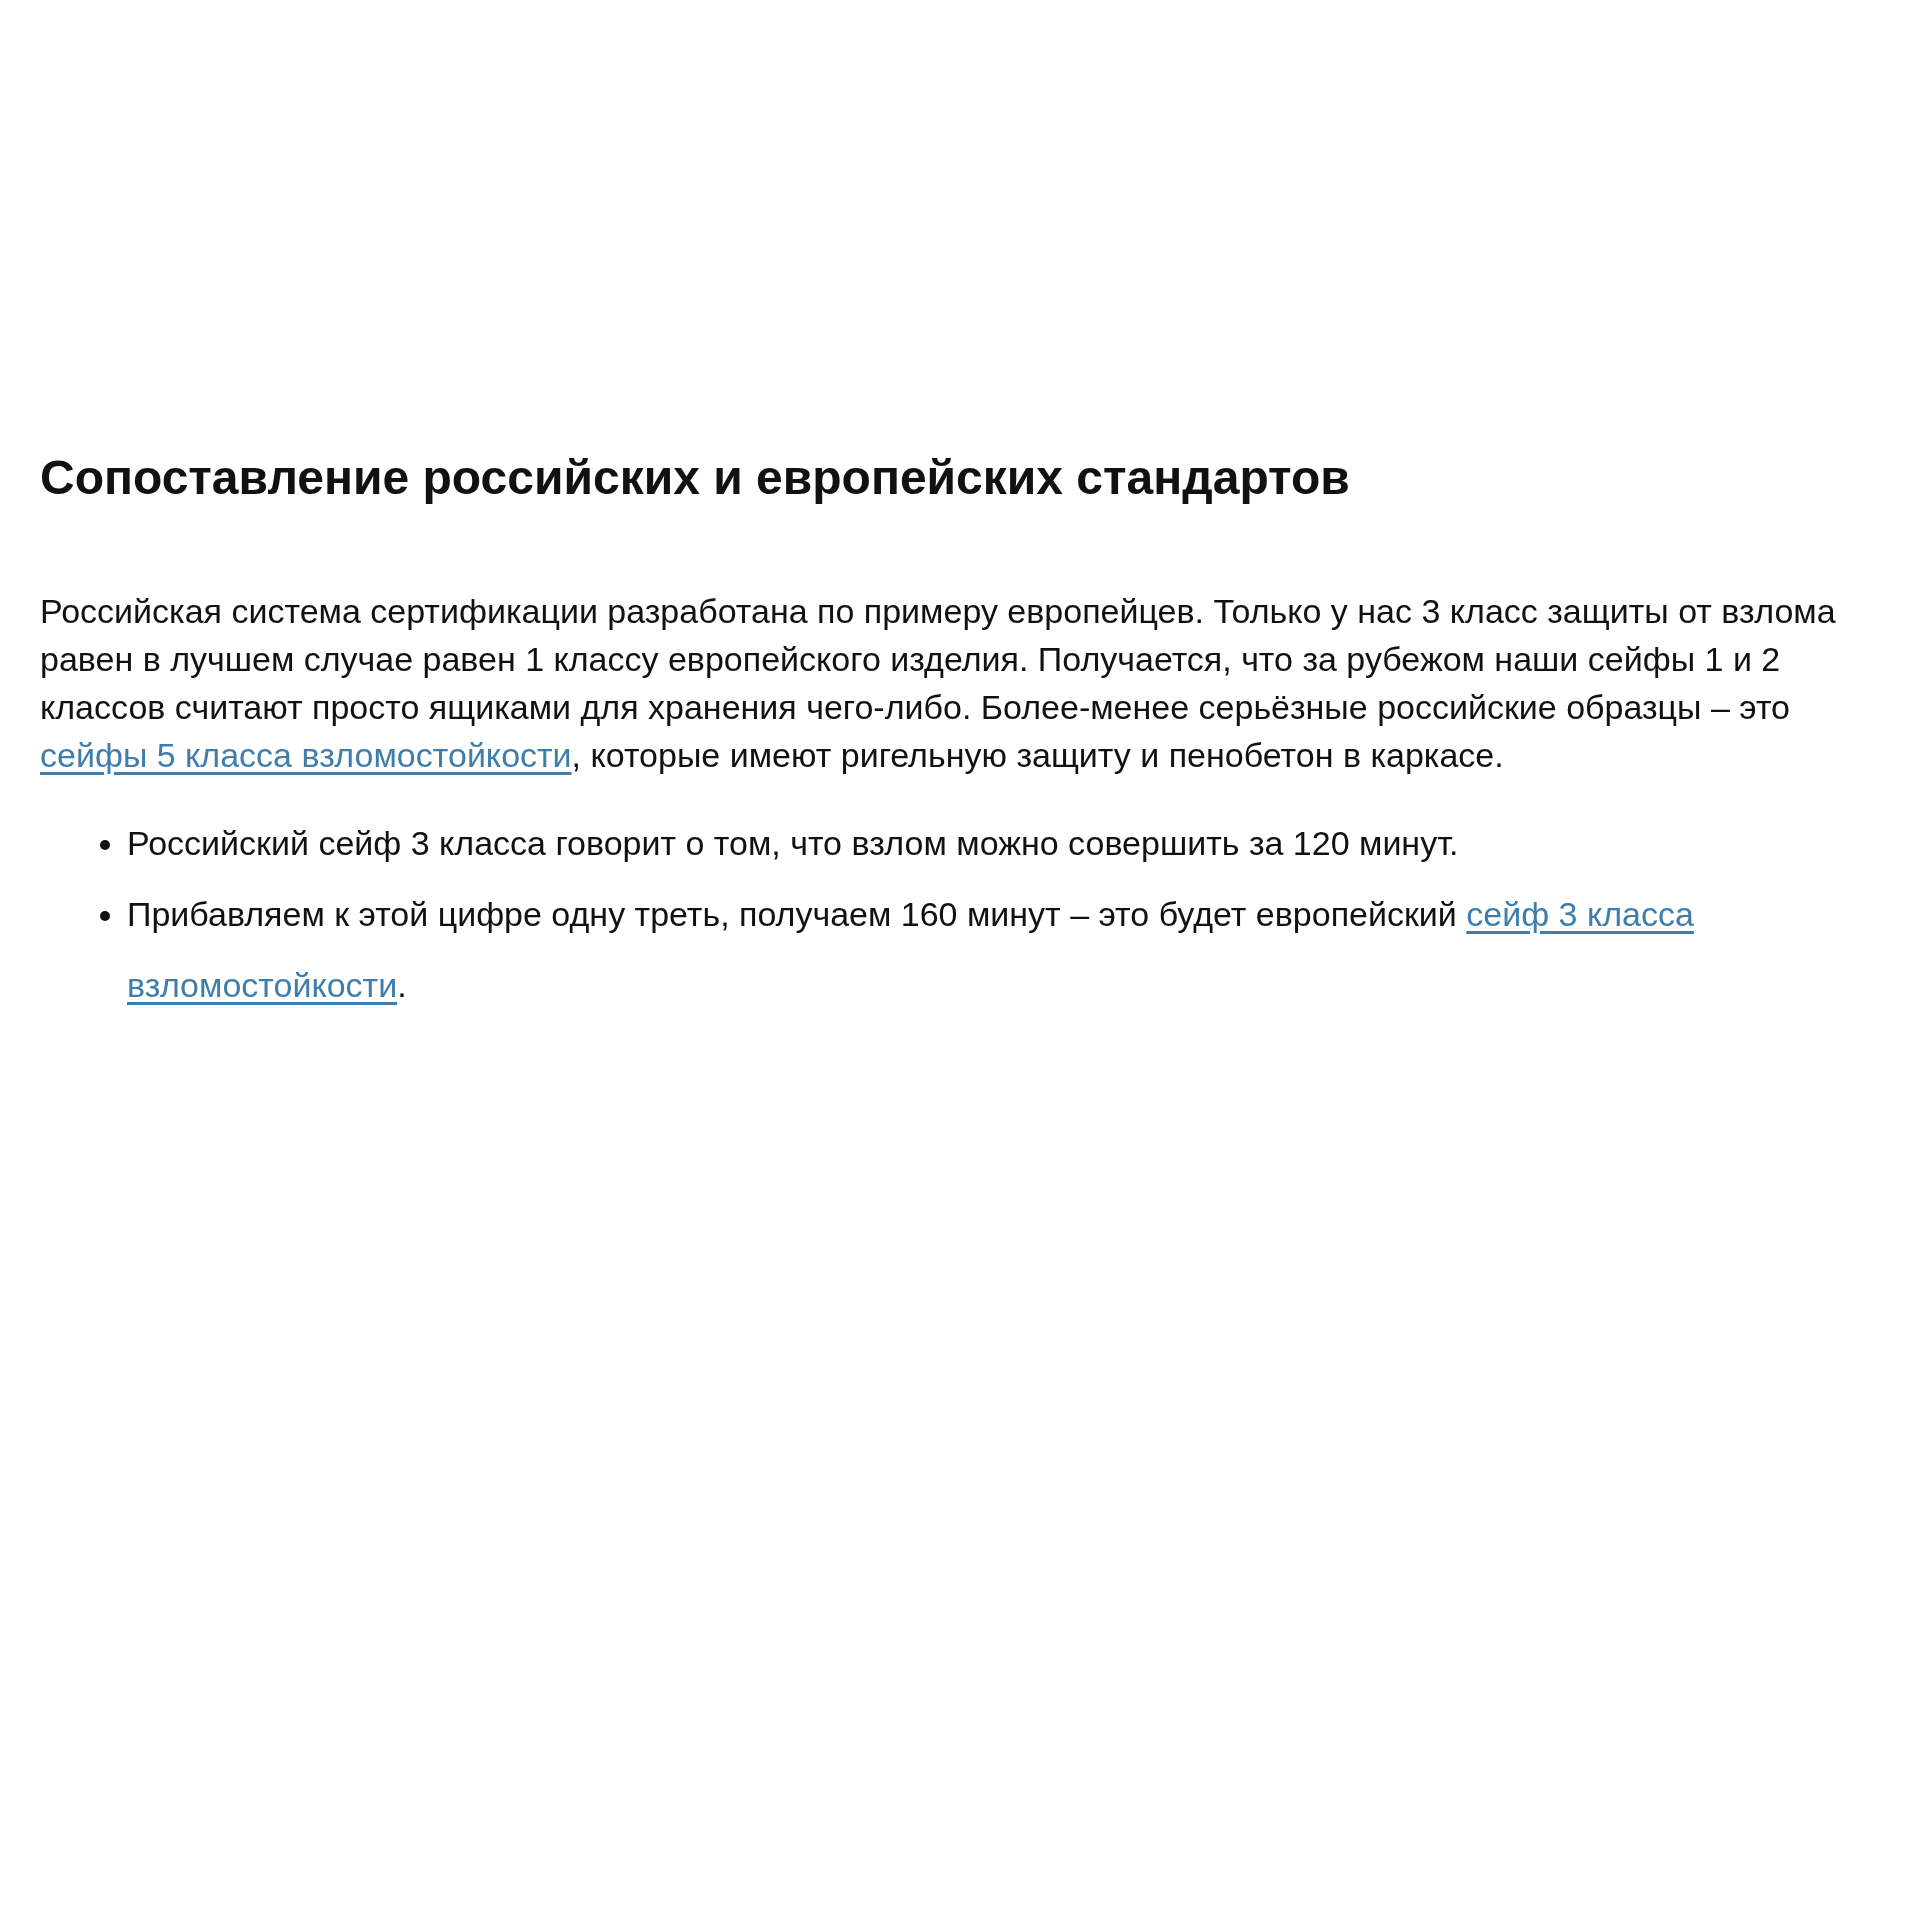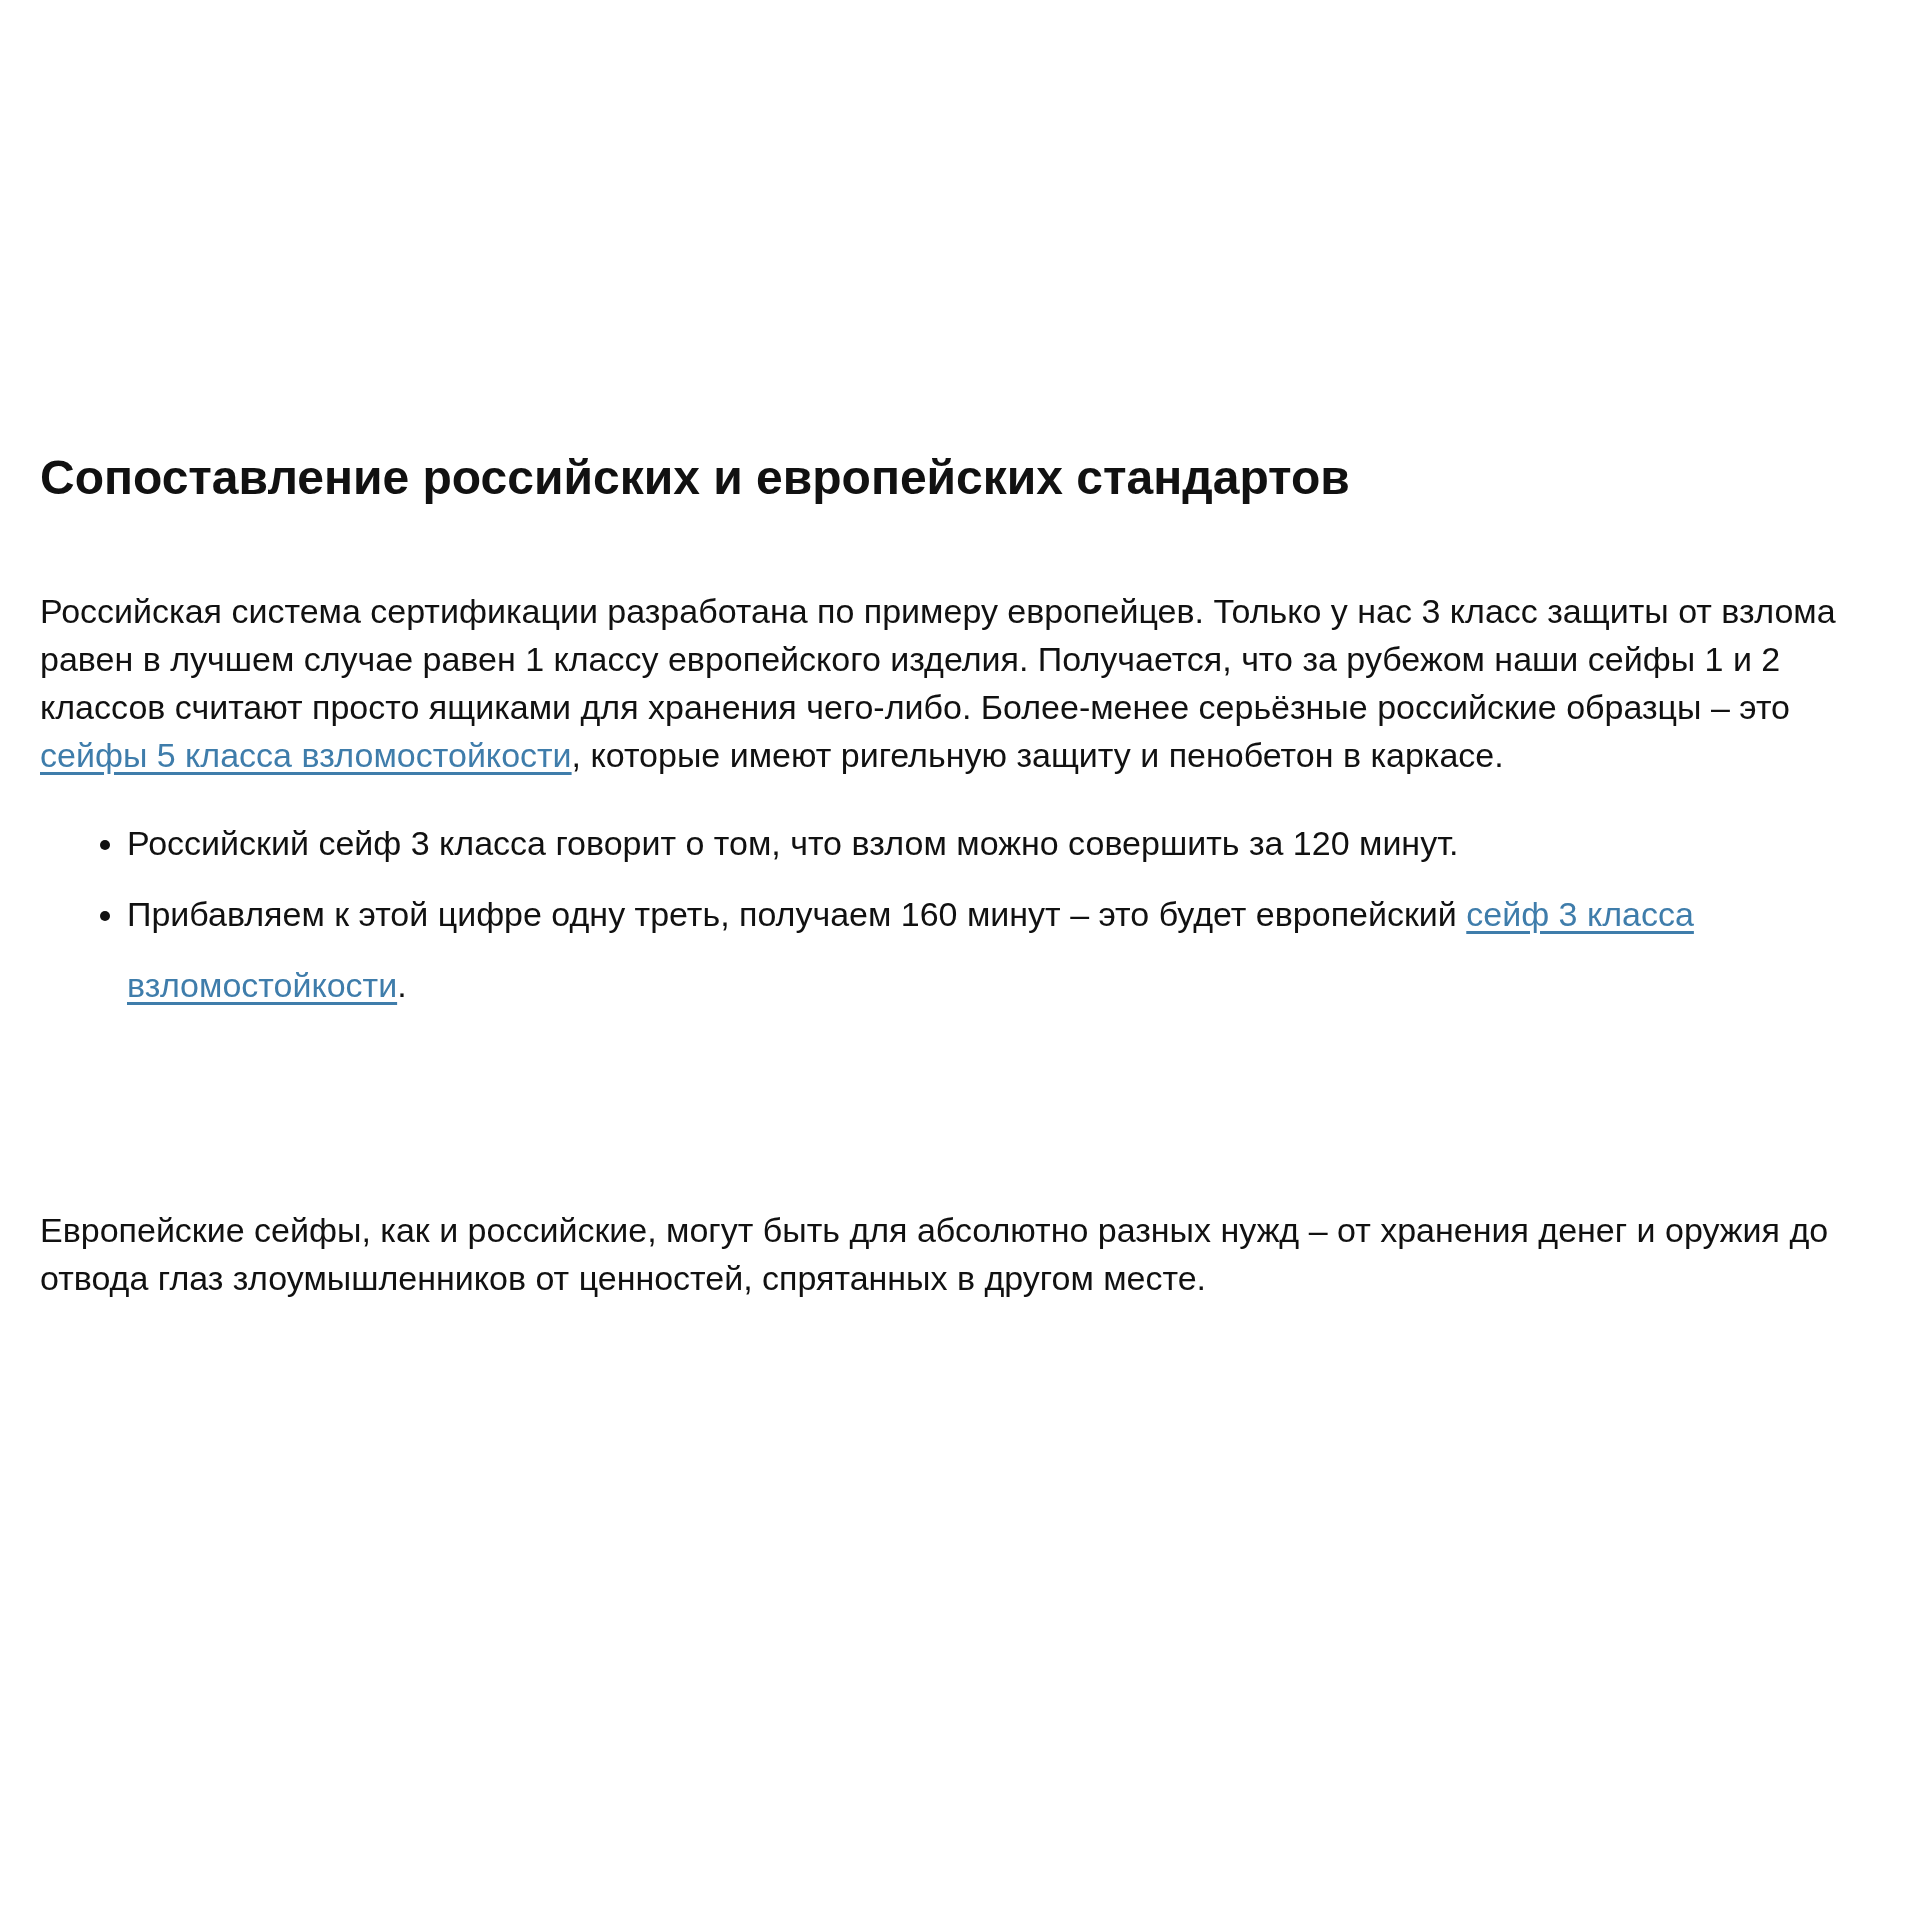--- a/index.html
+++ b/index.html
@@ -61,16 +61,15 @@
   <h1 class="article-heading">Сопоставление российских и европейских стандартов</h1>
 
   <p class="body-paragraph"><span>Российская система сертификации разработана по примеру европейцев. Только у нас 3 класс защиты от взлома равен в лучшем случае равен 1 классу европейского изделия. Получается, что за рубежом наши сейфы 1 и 2 классов считают просто ящиками для хранения чего-либо. Более-менее серьёзные российские образцы – это </span><a href="#" class="text-link">сейфы 5 класса взломостойкости</a><span>, которые имеют ригельную защиту и пенобетон в каркасе.</span></p>
 
 
   <ul class="comparison-list">
     <li>Российский сейф 3 класса говорит о том, что взлом можно совершить за 120 минут.</li>
     <li><span>Прибавляем к этой цифре одну треть, получаем 160 минут – это будет европейский </span><a href="#" class="text-link">сейф 3 класса взломостойкости</a><span>.</span></li>
   </ul>
 
-  <p class="body-paragraph closing-paragraph">Европейские сейфы, как и российские, могут быть для абсолютно разных нужд – от хранения денег и оружия до отвода глаз злоумышленников от ценностей, спрятанных в другом месте.</p>
 
 </article>
 
 
 </body></html>

